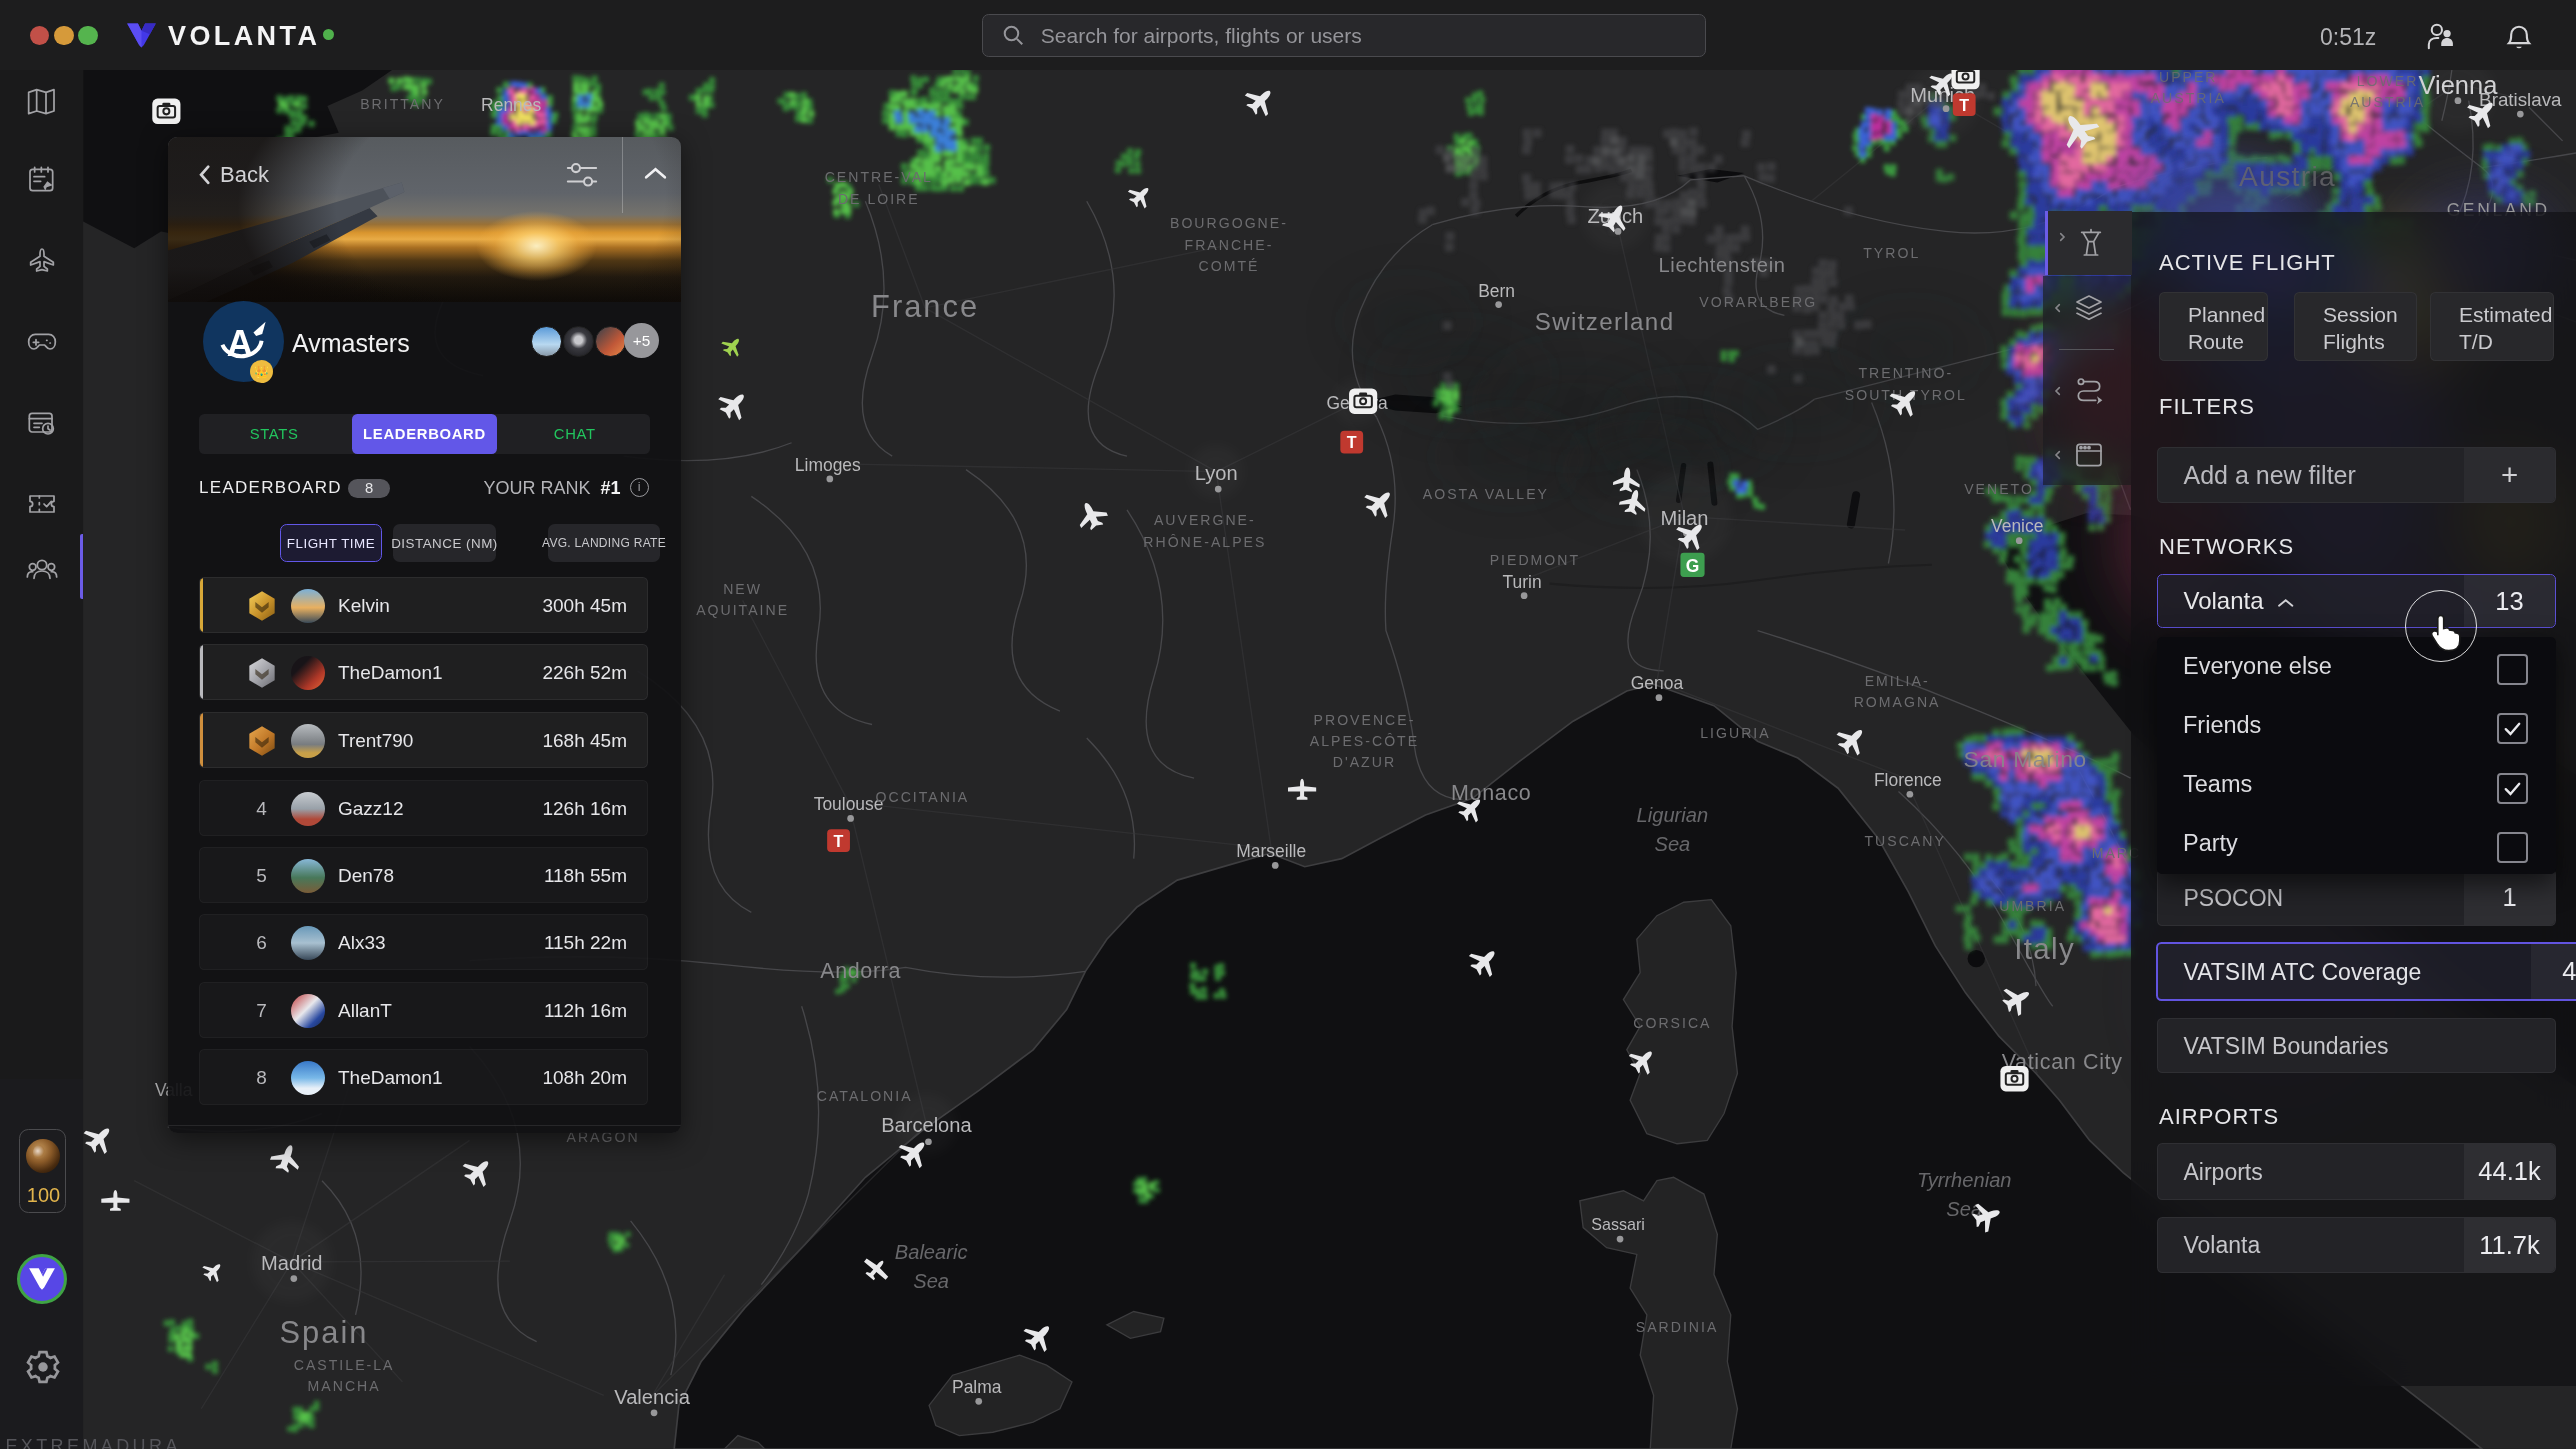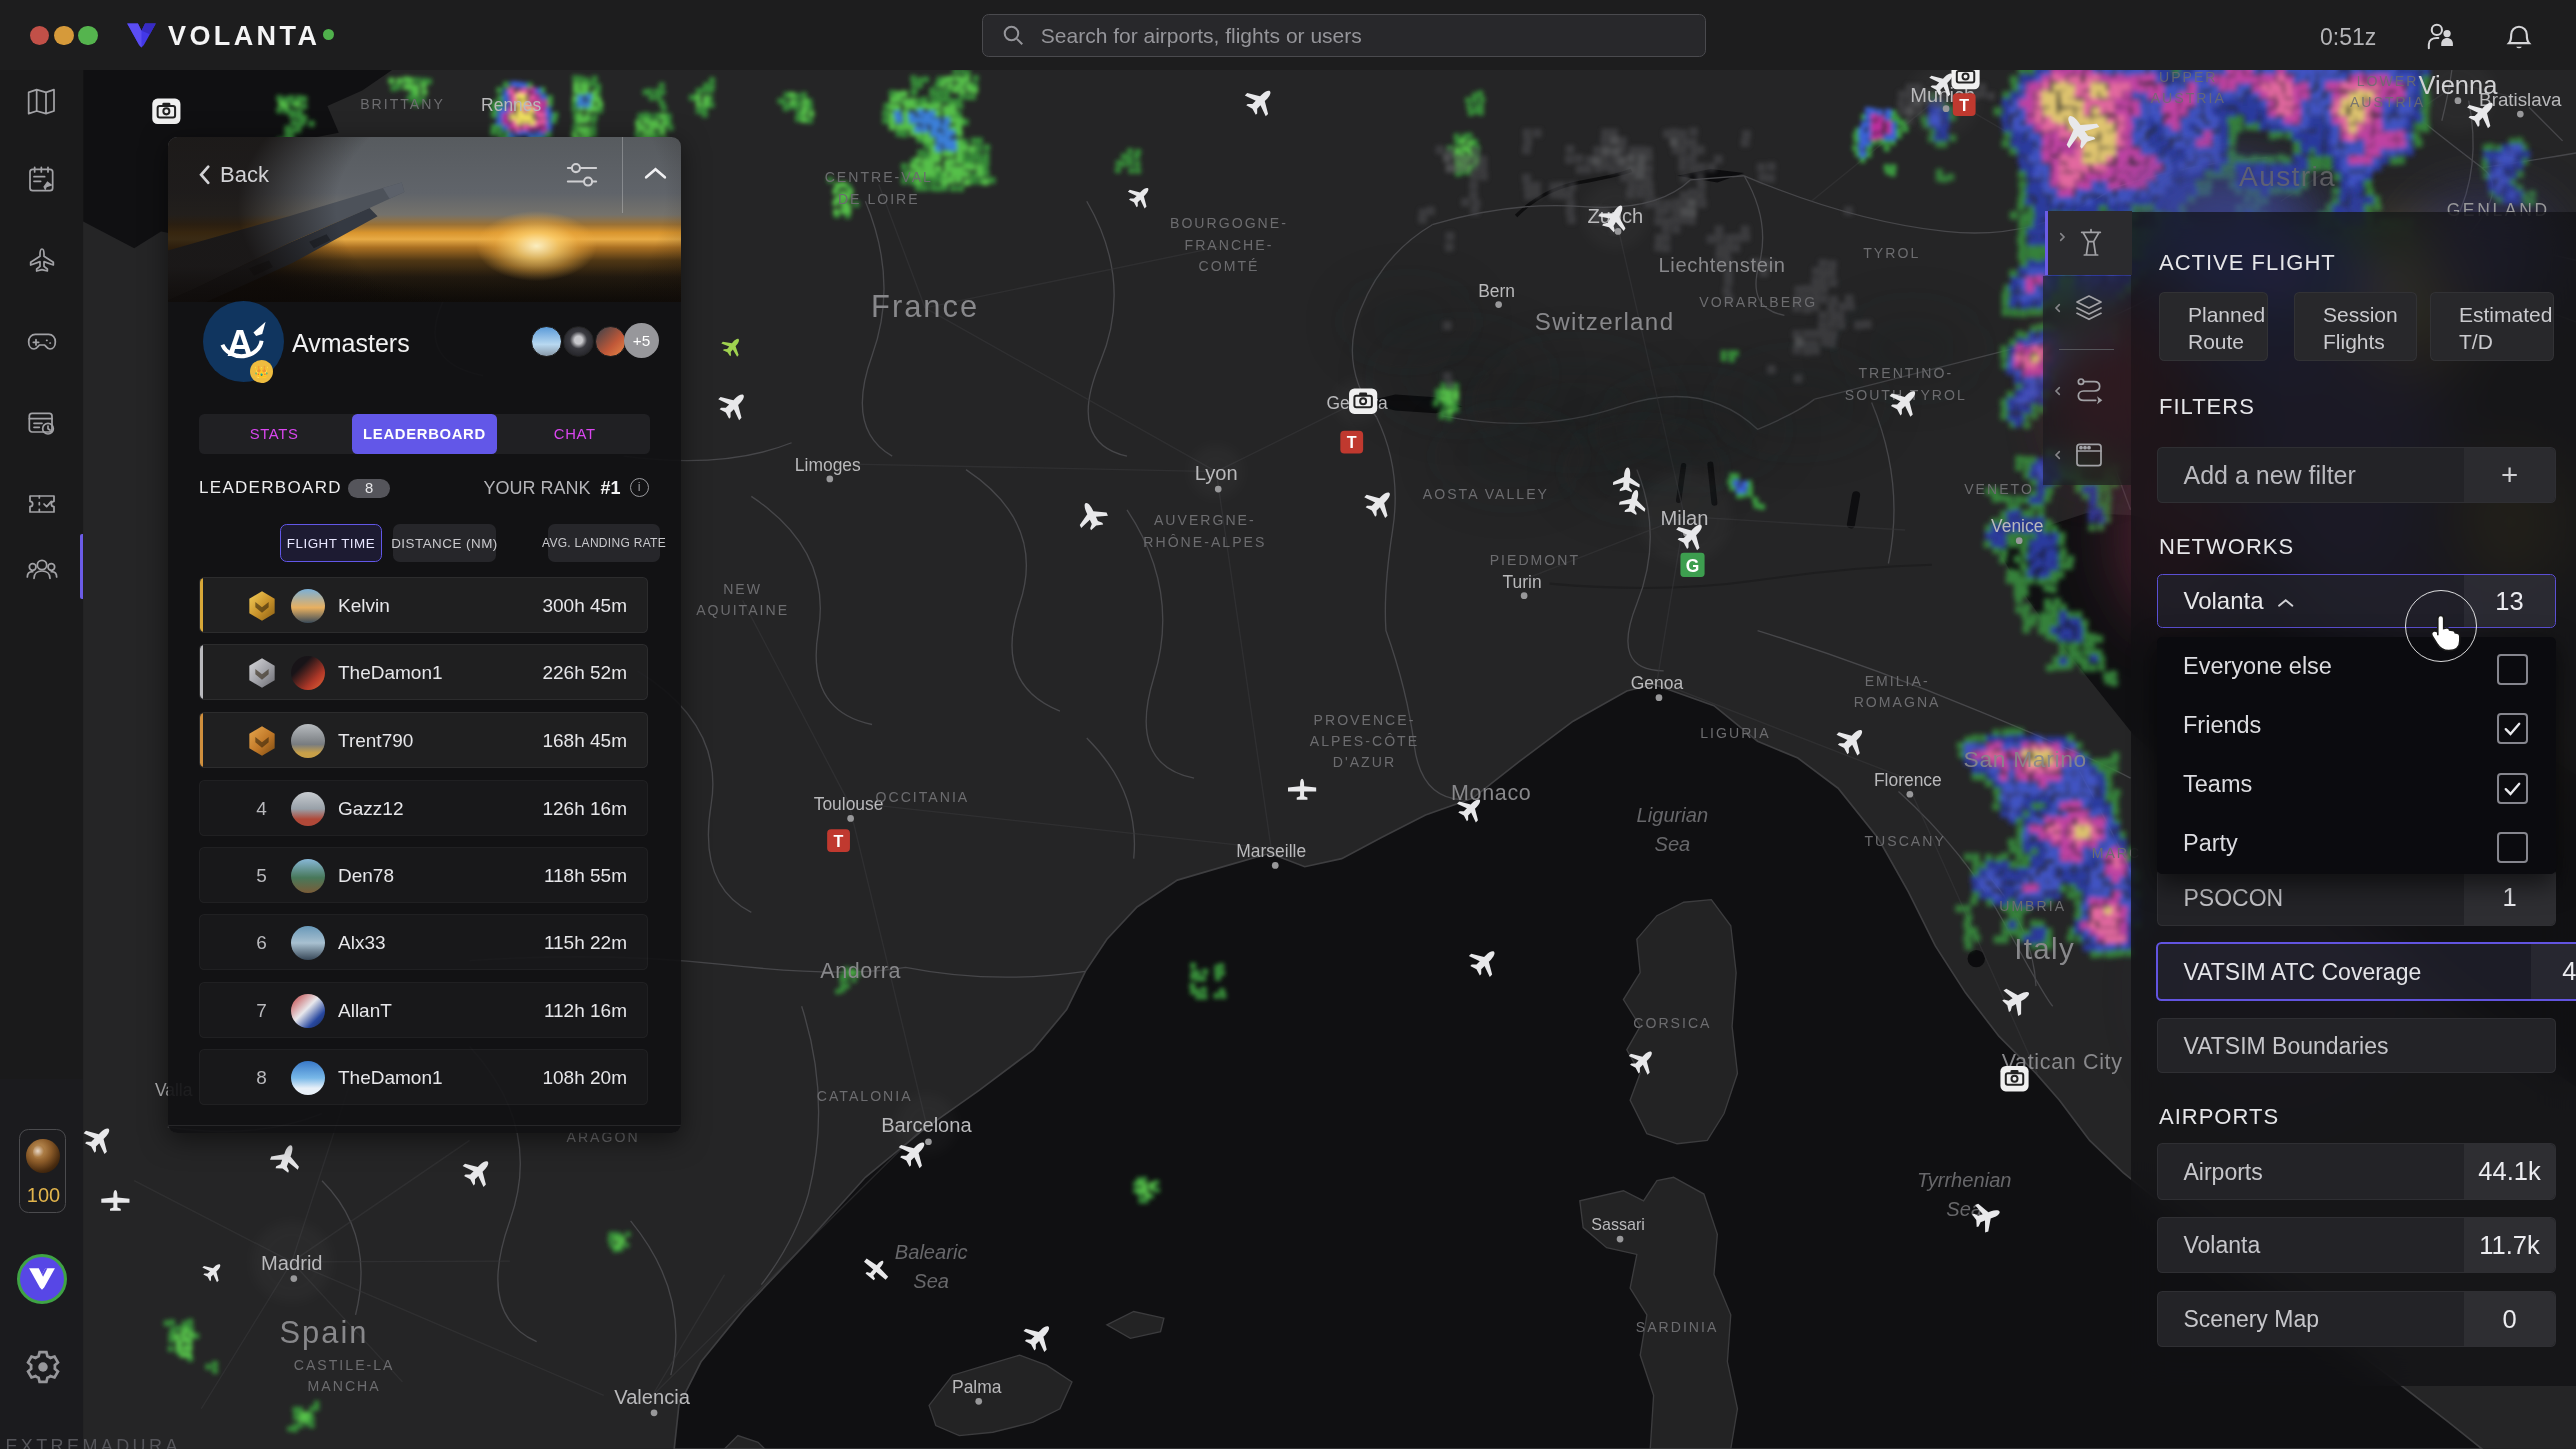--- a/index.html
+++ b/index.html
@@ -27,21 +27,21 @@
 #backrow{position:absolute;left:0;top:0;width:513px;height:75px;display:flex;align-items:center;color:#d9d9dc}
 #backrow .bk{font-size:22px;margin-left:52px;color:#d2d2d5}
 #bchev{position:absolute;left:28px;top:27px}
 #hdrdiv{position:absolute;left:454px;top:0;width:0.7px;height:76px;background:rgba(255,255,255,.25)}
 #avatar{position:absolute;left:35px;top:164px;width:81px;height:81px;border-radius:50%;background:#10355f;display:flex;align-items:center;justify-content:center}
 #badge{position:absolute;left:82px;top:223px;width:23px;height:23px;border-radius:50%;background:#eebc3f;display:flex;align-items:center;justify-content:center;font-size:12px}
 #teamname{position:absolute;left:124px;top:192px;font-size:25px;font-weight:500;color:#f2f2f3}
 .mav{position:absolute;top:189px;width:31px;height:31px;border-radius:50%;border:1.3px solid #222}
 #plus5{position:absolute;left:456px;top:186px;width:35px;height:35px;border-radius:50%;background:#97979b;color:#fff;font-size:15.4px;display:flex;align-items:center;justify-content:center}
 #tabs{position:absolute;left:31px;top:277px;width:451px;height:40px;background:#202023;border-radius:5.4px;display:flex;align-items:center}
-.tab{flex:1;text-align:center;font-size:14.8px;letter-spacing:0.7px;color:#d946ef}
+.tab{flex:1;text-align:center;font-size:14.8px;letter-spacing:0.7px;color:#22c55e}
 #tabsel{position:absolute;left:153px;top:0;width:145px;height:40px;background:#6257e8;border-radius:5.4px;display:flex;align-items:center;justify-content:center;font-size:14.8px;letter-spacing:0.7px;color:#fff;font-weight:700}
 #lbhead{position:absolute;left:31px;top:339px;width:451px;height:24px;display:flex;align-items:center}
 #lbhead .t1{font-size:17px;color:#ededef;letter-spacing:1.3px}
 #pill8{position:absolute;left:149px;top:2.7px;width:42px;height:19px;border-radius:9.4px;background:#55555b;color:#e8e8ea;font-size:14.8px;display:flex;align-items:center;justify-content:center}
 #yr{position:absolute;right:29.5px;top:2px;font-size:18px;color:#b4b4b8}
 #yr b{color:#f2f2f3;font-weight:700}
 #inf{position:absolute;right:1.3px;top:2px;width:19px;height:19px;border:1.3px solid #9a9a9e;border-radius:50%;color:#9a9a9e;font-size:12.7px;text-align:center;line-height:17.4px}
 .fbtn{position:absolute;top:387px;height:38px;border-radius:6.7px;background:#26262a;color:#c9c9cd;font-size:13.4px;letter-spacing:0.5px;display:flex;align-items:center;justify-content:center;white-space:nowrap}
 #fb1{left:112px;width:102px;background:rgba(98,87,232,.14);border:1.3px solid #6257e8;color:#e8e6ff}
 #fb2{left:225px;width:103px}
@@ -696,24 +696,20 @@
       </div>
   <div class="rlab" style="top:892px">AIRPORTS</div>
   <div class="rrow" style="top:931px;height:57px">
         <span class="lb">Airports</span>
         <div class="val">44.1k</div>
       </div>
   <div class="rrow" style="top:1005px;height:56px">
         <span class="lb">Volanta</span>
         <div class="val">11.7k</div>
       </div>
-  <div class="rrow" style="top:1079px;height:56px">
-        <span class="lb">Scenery Map</span>
-        <div class="val">0</div>
-      </div>
 </div>
 <div class="abs" id="coinbox">
       <div id="coin"></div>
       <div id="coinnum">100</div>
     </div>
 <div class="abs" id="vlogo">
       <svg width="28" height="24" viewBox="0 0 52 44">
         <path d="M2 2 L20 2 26 14 32 2 50 2 30 38 26 42 22 38 Z" fill="#fff"></path>
         <path d="M26 14 L32 2 36 2 28 18 Z" fill="#5747e6"></path>
       </svg>

